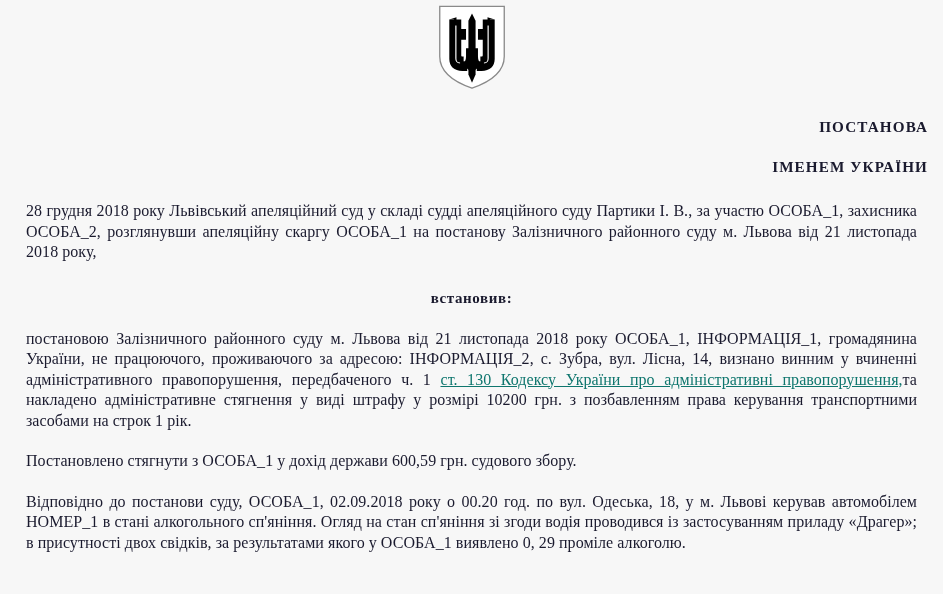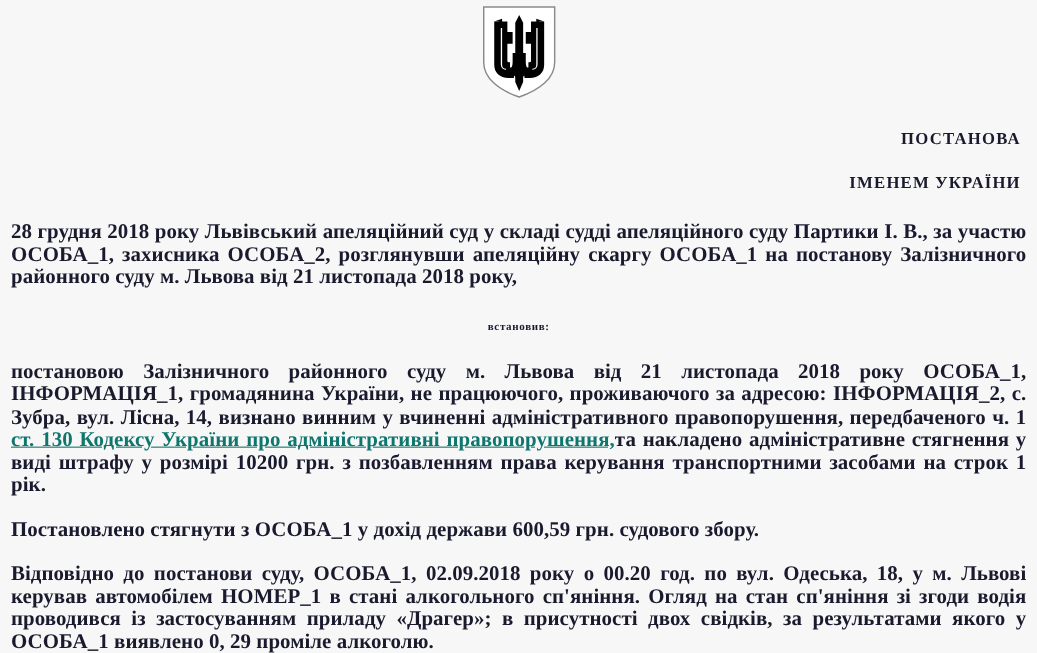--- a/index.html
+++ b/index.html
@@ -60,36 +60,35 @@
     line-height: 20px;
     letter-spacing: 1.1px;
     margin: 5px;
   }
   .doc-title.t1 { margin-top: 25px; }
   .doc-title.t2 { margin-top: 20px; }
 
   .section-head {
     text-align: center;
     font-weight: bold;
-    font-size: 10px;
+    font-size: 15px;
     line-height: 20px;
     letter-spacing: 0.6px;
     margin: 0;
     margin-top: 25px;
   }
 
   
   .para {
-    font-size: 19px;
+    font-size: 16px;
     line-height: 20.5px;
     text-align: justify;
     text-justify: inter-word;
-    margin: 0;
+    margin: 16px;
     letter-spacing: 0.05px;
-    font-weight: bold;
   }
   .para.gap-lg { margin-top: 24px; }
   .para.gap-md { margin-top: 21px; }
   .para.gap-sm { margin-top: 20px; }
 
   
   a.stat-link,
   .stat-link {
     color: #0f766e;
     text-decoration: underline;

